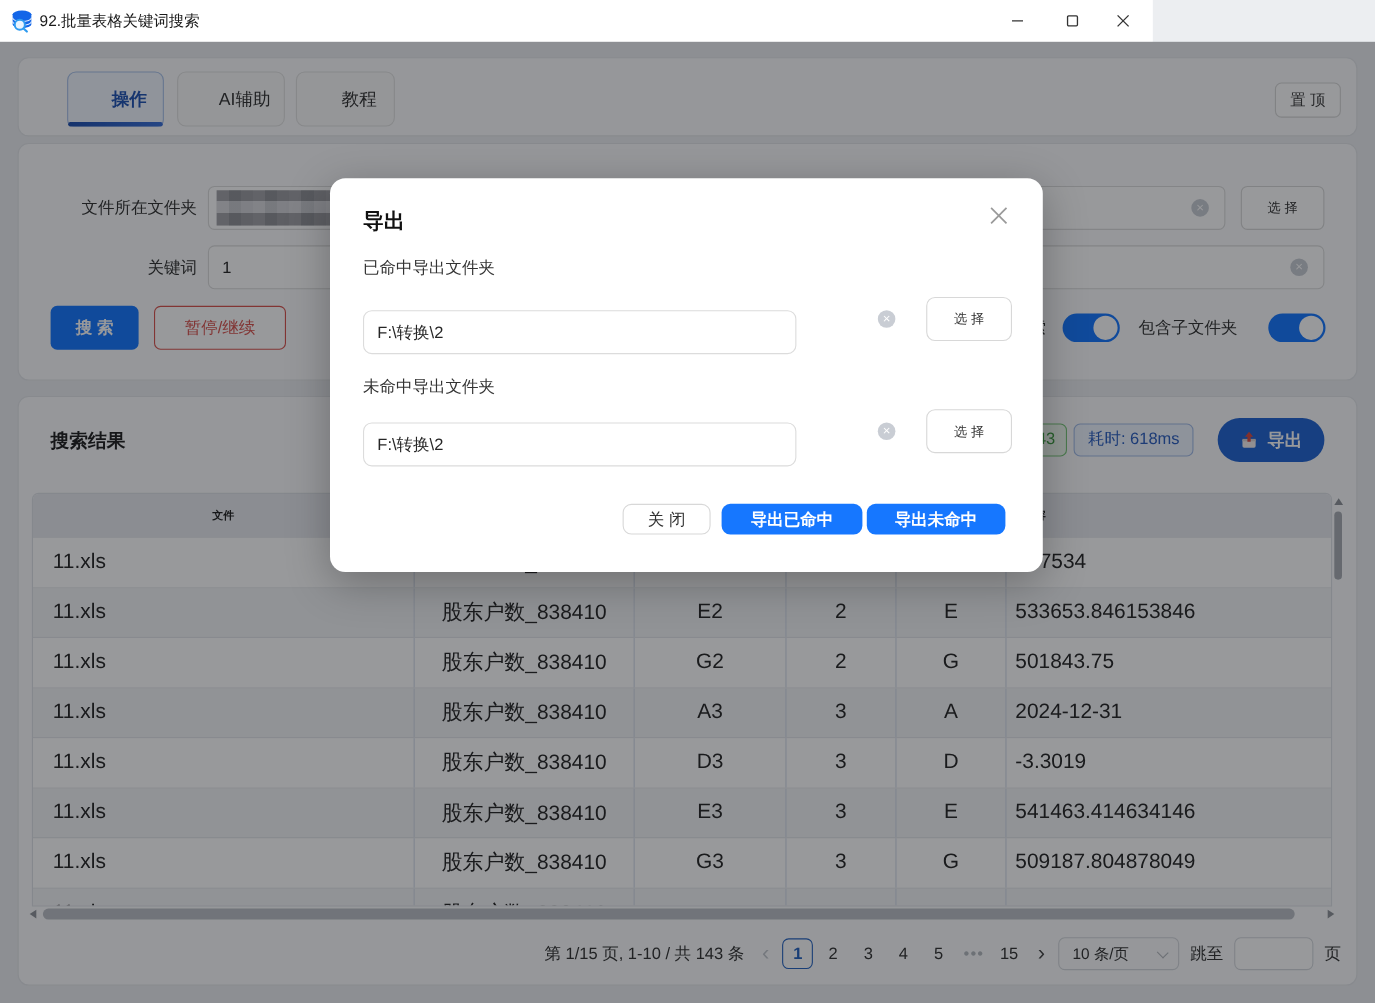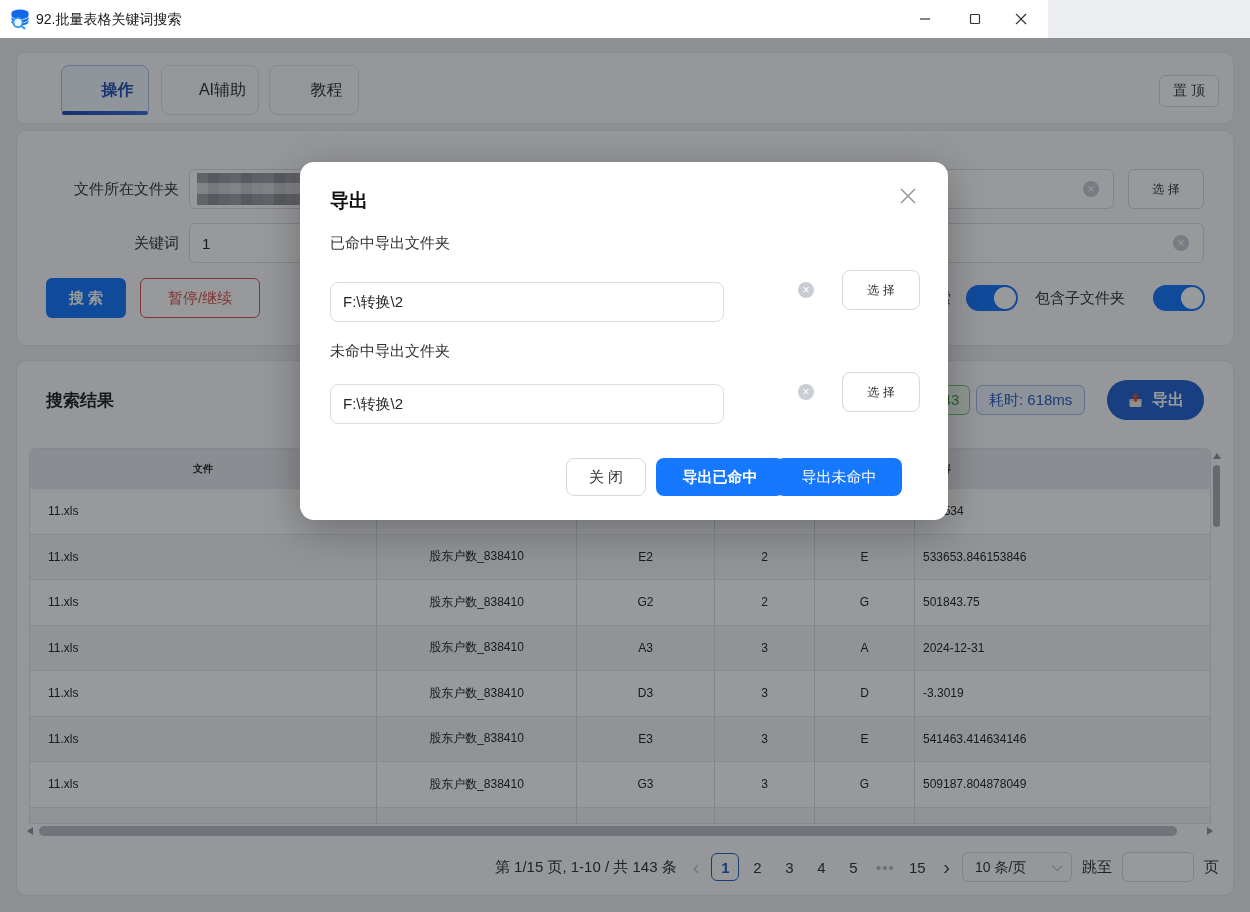--- a/index.html
+++ b/index.html
@@ -68,21 +68,21 @@
   
   .tablewrap { position:absolute; left:12px; top:87px; width:1182px; height:376px; overflow:hidden;
       border:1px solid #dfe2e7; border-radius:6px 6px 0 0; background:#fff; }
   .thead, .trow { display:grid; grid-template-columns:347px 200px 138px 100px 100px 297px; }
   .thead { height:40px; background:#e9ebef; }
   .th { font-size:10px; font-weight:bold; color:#1f1f1f; display:flex; align-items:center; justify-content:center;
       border-right:1px solid #ccd5e4; }
   .th:last-child { border-right:none; justify-content:flex-start; padding-left:16px; }
   .trow { height:45.5px; border-bottom:1px solid #e3e6ea; }
   .trow:nth-child(even) { background:#f3f4f6; }
-  .td { font-size:12px; color:#262626; display:flex; align-items:center; justify-content:center;
+  .td { font-size:19px; color:#262626; display:flex; align-items:center; justify-content:center;
       border-right:1px solid #d4dcea; overflow:hidden; white-space:nowrap; }
   .td-file { justify-content:flex-start; padding-left:18px; }
   .td-content { justify-content:flex-start; padding-left:8px; border-right:none; }
 
   
   .vscroll { position:absolute; left:1196px; top:90px; width:8px; height:370px; z-index:5; }
   .vscroll .arrow-up { position:absolute; left:0; top:2px; width:0; height:0;
       border-left:4px solid transparent; border-right:4px solid transparent; border-bottom:6px solid #8f9399; }
   .vscroll .thumb { position:absolute; left:0; top:14px; width:7px; height:62px; background:#a9adb4; border-radius:4px; }
   .hscroll { position:absolute; left:10px; top:464px; width:1186px; height:12px; }
@@ -110,24 +110,24 @@
 
   
   .modal { position:absolute; left:300px; top:162px; width:648px; height:358px; background:#fff; border-radius:14px;
       box-shadow:0 10px 40px rgba(0,0,0,0.28); z-index:60; }
   .modal-title { position:absolute; left:30px; top:26px; font-size:19px; font-weight:bold; color:#111; }
   .modal-close { position:absolute; right:26px; top:22px; width:28px; height:28px; background:none; border:none;
       font-size:22px; color:#9a9a9a; cursor:pointer; line-height:1; }
   .m-label { position:absolute; left:30px; font-size:15px; color:#333; }
   .m-input { left:30px; width:394px; height:40px; border-radius:8px;margin-top:12px; }
   .m-select { left:542px; width:78px; height:40px; border-radius:8px; }
-  .m-footer-btn { position:absolute; height:38px; border-radius:8px; font-size:15px; cursor:pointer; font-family:inherit; }
+  .m-footer-btn { position:absolute; height:28px; border-radius:8px; font-size:15px; cursor:pointer; font-family:inherit; }
   .btn-mclose { left:266px; top:296px; width:80px; background:#fff; border:1px solid #d8d8d8; color:#333; }
   .btn-mhit   { left:356px; top:296px; width:128px; background:#1677ff; border:none; color:#fff; font-weight:bold; }
-  .btn-mmiss  { left:476px; top:296px; width:126px; background:#1677ff; border:none; color:#fff; font-weight:normal; }
+  .btn-mmiss  { left:488px; top:296px; width:126px; background:#1677ff; border:none; color:#fff; font-weight:bold; }
 </style>
 </head>
 <body>
 
 <div id="root">
 
   <div class="titlebar">
     <span class="appicon">
       <svg width="22" height="22" viewBox="0 0 22 22">
         <ellipse cx="10" cy="5" rx="8.5" ry="3.4" fill="#1366e8"></ellipse>

